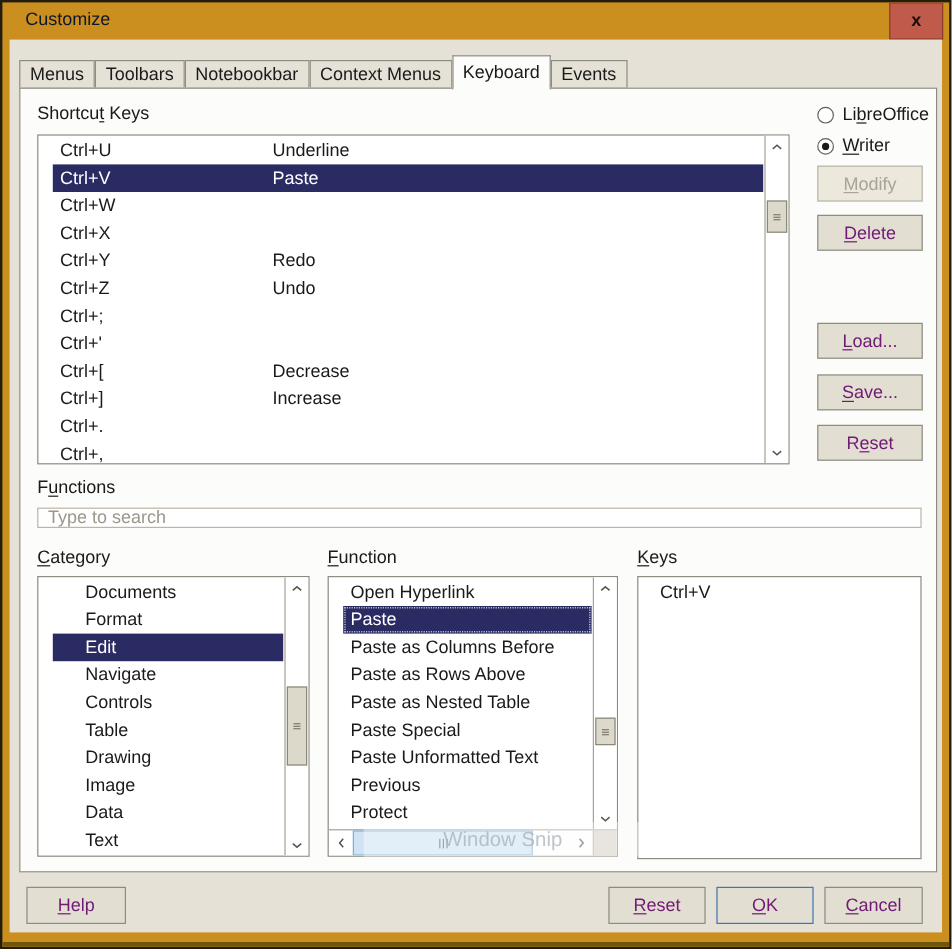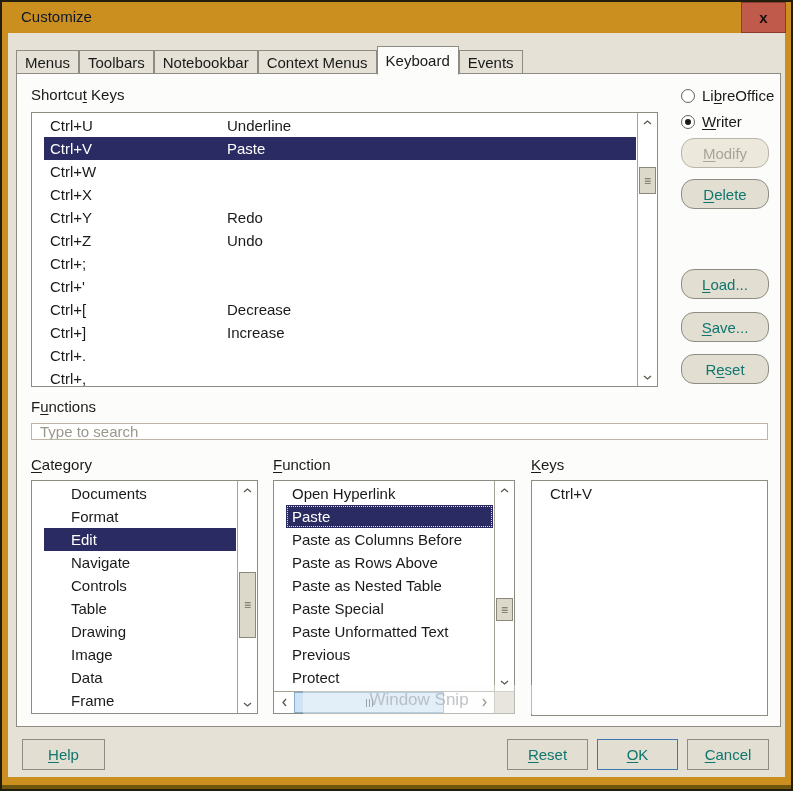--- a/index.html
+++ b/index.html
@@ -69,23 +69,23 @@
 
   
   .radio-item { position:absolute; left:664px; display:flex; align-items:center; gap:7px; cursor:pointer; }
   .radio-circle { width:14px; height:14px; border-radius:50%; border:1px solid #65615a;
                   background:#fff; position:relative; flex:0 0 auto; }
   .radio-circle.checked::after { content:""; position:absolute; left:3px; top:3px; width:6px;
                   height:6px; border-radius:50%; background:#1a1a1a; }
 
   
   .btn { background:#E2DED2; border:1px solid #8C8C82; display:flex; align-items:center;
-         justify-content:center; font-size:15px; color:#0f766e; cursor:pointer; white-space:nowrap; }
+         justify-content:center; font-size:15px; color:#701a75; cursor:pointer; white-space:nowrap; }
   .btn.disabled { background:#ECE8DC; color:#A8A499; border-color:#B8B4A8; cursor:default; }
-  .side-btn { position:absolute; left:664px; width:88px; height:30px;border-radius:13px; }
+  .side-btn { position:absolute; left:664px; width:88px; height:30px; }
   .footer-btn { position:absolute; top:706px; height:31px; }
   .btn.ok-focus { border:1px solid #3E76AF; }
 
   
   .search-input { position:absolute; left:14px; top:349px; width:737px; height:17px;
                   border:1px solid #BCB5A6; background:#fff; font-family:inherit; font-size:15px;
                   padding:0 8px; color:#1a1a1a; outline:none; }
   .search-input::placeholder { color:#9C978B; opacity:1; }
 
   
@@ -189,21 +189,21 @@
         <div class="rows">
             <div class="row indent">Documents</div>
             <div class="row indent">Format</div>
             <div class="row indent sel">Edit</div>
             <div class="row indent">Navigate</div>
             <div class="row indent">Controls</div>
             <div class="row indent">Table</div>
             <div class="row indent">Drawing</div>
             <div class="row indent">Image</div>
             <div class="row indent">Data</div>
-            <div class="row indent">Frame</div>
+            <div class="row indent">Text</div>
           </div>
         <div class="vscroll">
           <div class="sarrow up">
             <svg width="9" height="5">
                 <polyline points="1,4 4.5,1 8,4" fill="none" stroke="#5a574c" stroke-width="1.3"></polyline>
               </svg>
           </div>
           <div class="sthumb" style="top:91px; height:66px;">
             <span class="grip">≡</span>
           </div>

